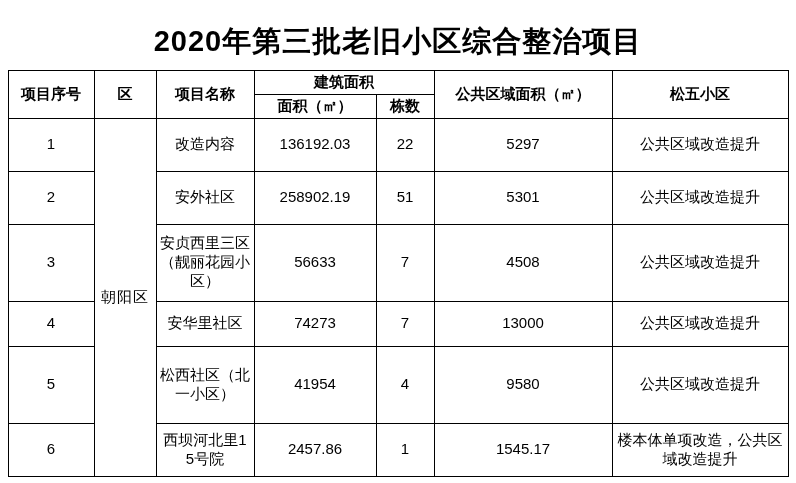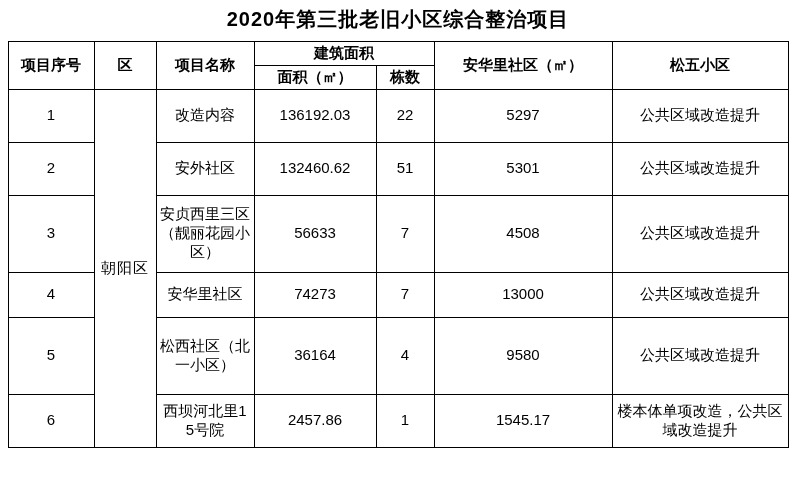--- a/index.html
+++ b/index.html
@@ -15,25 +15,26 @@
     overflow: hidden;
   }
   #page {
     width: 796px;
     height: 483px;
     position: relative;
     box-sizing: border-box;
   }
   .title {
     text-align: center;
-    font-size: 20px;
+    font-size: 29px;
     font-weight: bold;
     letter-spacing: 1px;
     padding: 6px 0 8px 0;
     font-family: "Liberation Sans", "DejaVu Sans", sans-serif;
+    margin-top: 16px;
   }
   table.grid {
     border-collapse: collapse;
     width: 780px;
     margin: 0 auto;
     table-layout: fixed;
   }
   table.grid th, table.grid td {
     border: 1px solid #000000;
     text-align: center;
@@ -85,42 +86,42 @@
       <col class="c-bldg">
       <col class="c-pub">
       <col class="c-work">
     </colgroup>
     <thead>
       <tr>
         <th rowspan="2">项目序号</th>
         <th rowspan="2">区</th>
         <th rowspan="2">项目名称</th>
         <th colspan="2" class="h-build">建筑面积</th>
-        <th rowspan="2">安华里社区（㎡）</th>
+        <th rowspan="2">公共区域面积（㎡）</th>
         <th rowspan="2">松五小区</th>
       </tr>
       <tr>
         <th>面积（㎡）</th>
         <th>栋数</th>
       </tr>
     </thead>
     <tbody>
       <tr class="row-mid">
         <td class="num">1</td>
         <td class="district-cell" rowspan="6">朝阳区</td>
         <td class="cell-name">改造内容</td>
         <td class="num">136192.03</td>
         <td class="num">22</td>
         <td class="num">5297</td>
         <td class="work-cell">公共区域改造提升</td>
       </tr>
       <tr class="row-mid">
         <td class="num">2</td>
         <td class="cell-name">安外社区</td>
-        <td class="num">132460.62</td>
+        <td class="num">258902.19</td>
         <td class="num">51</td>
         <td class="num">5301</td>
         <td class="work-cell">公共区域改造提升</td>
       </tr>
       <tr class="row-tall">
         <td class="num">3</td>
         <td class="cell-name">安贞西里三区（靓丽花园小区）</td>
         <td class="num">56633</td>
         <td class="num">7</td>
         <td class="num">4508</td>
@@ -130,21 +131,21 @@
         <td class="num">4</td>
         <td class="cell-name">安华里社区</td>
         <td class="num">74273</td>
         <td class="num">7</td>
         <td class="num">13000</td>
         <td class="work-cell">公共区域改造提升</td>
       </tr>
       <tr class="row-tall">
         <td class="num">5</td>
         <td class="cell-name">松西社区（北一小区）</td>
-        <td class="num">36164</td>
+        <td class="num">41954</td>
         <td class="num">4</td>
         <td class="num">9580</td>
         <td class="work-cell">公共区域改造提升</td>
       </tr>
       <tr class="row-mid">
         <td class="num">6</td>
         <td class="cell-name">西坝河北里15号院</td>
         <td class="num">2457.86</td>
         <td class="num">1</td>
         <td class="num">1545.17</td>

